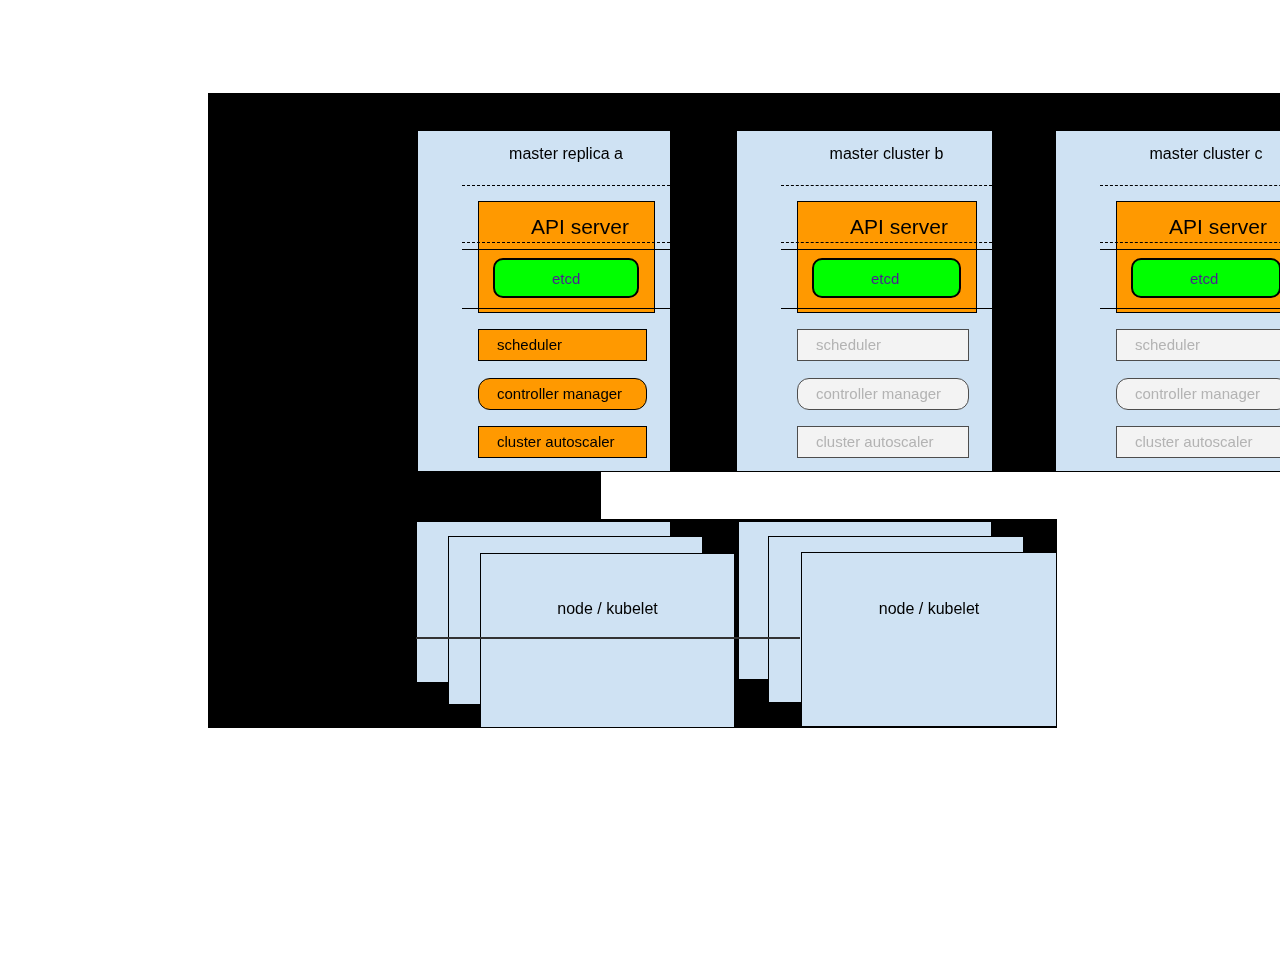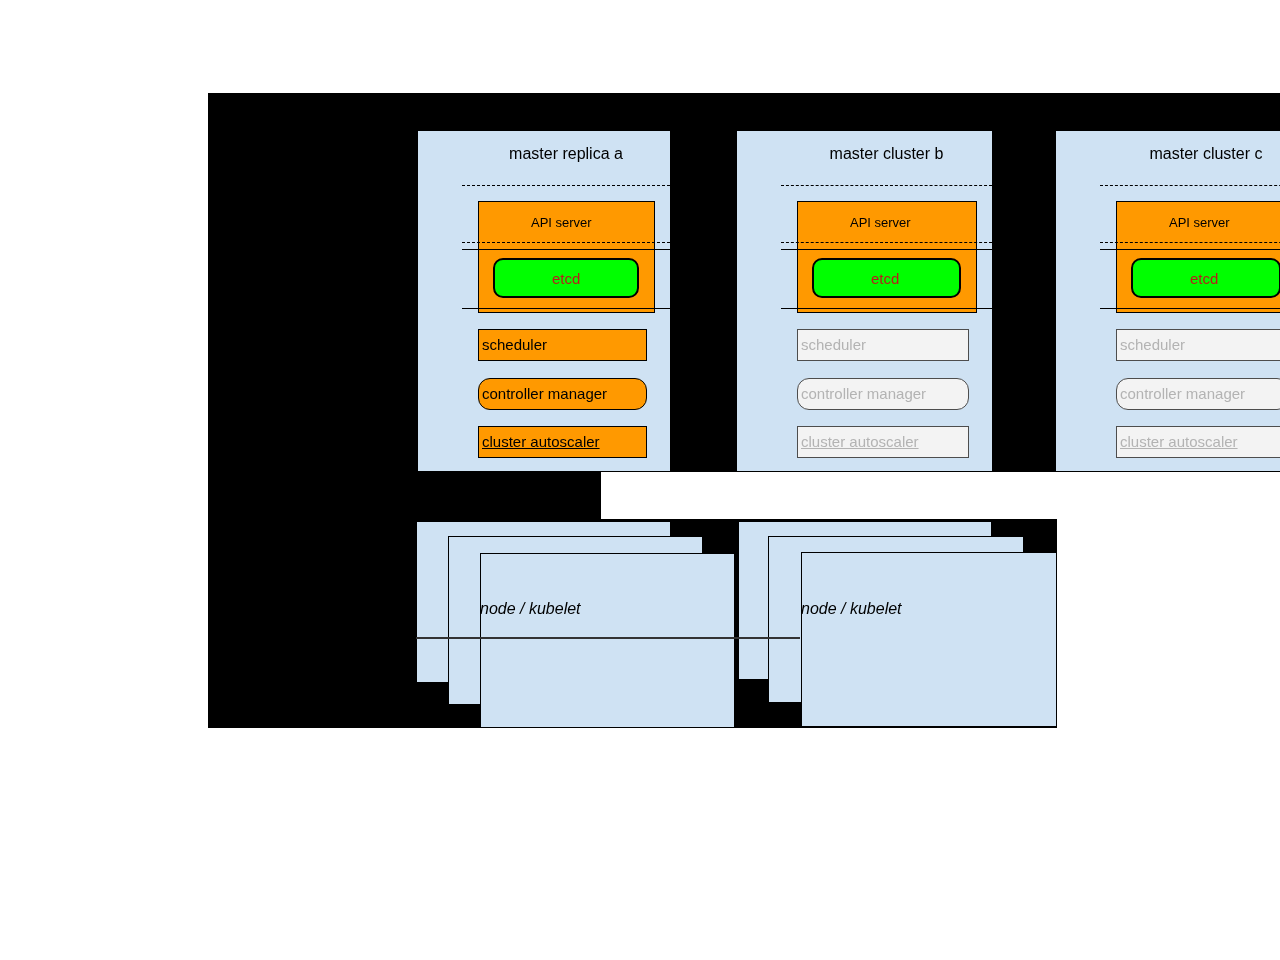--- a/index.html
+++ b/index.html
@@ -20,39 +20,39 @@
   .master-b{left:648px;width:257px;}
   .master-c{left:967px;width:258px;}
   .m-title{position:absolute;top:14px;left:0;right:0;text-align:center;font-size:16px;color:#000;}
   .dash{position:absolute;left:0;right:0;height:0;border-top:1px dashed #000;z-index:3;}
   .d1{top:54px;}
   .d2{top:111px;}
   .solid{position:absolute;left:0;right:0;height:0;border-top:1px solid #000;z-index:3;}
   .s1{top:118px;}
   .s2{top:177px;}
   .api-box{position:absolute;left:16px;right:15px;top:70px;height:112px;background:#ff9900;border:1px solid #000;z-index:2;}
-  .api-label{position:absolute;top:13px;left:8px;font-size:13px;color:#000;}
+  .api-label{position:absolute;top:13px;left:8px;font-size:21px;color:#000;}
   .etcd{position:absolute;left:31px;right:31px;top:127px;height:40px;background:#00ff00;
         border:2px solid #000;border-radius:10px;z-index:4;
-        display:flex;align-items:center;padding-left:13px;font-size:15px;color:#b91c1c;}
+        display:flex;align-items:center;padding-left:13px;font-size:15px;color:#4c1d95;}
   .comp{position:absolute;left:16px;right:23px;height:32px;font-size:15px;line-height:30px;
-        padding-left:3px;overflow:hidden;white-space:nowrap;}
-  .c1{top:198px;} .c2{top:247px;border-radius:12px;} .c3{top:295px;text-decoration:underline;}
+        padding-left:18px;overflow:hidden;white-space:nowrap;}
+  .c1{top:198px;} .c2{top:247px;border-radius:12px;} .c3{top:295px;}
   .comp.active{background:#ff9900;border:1px solid #000;color:#000;}
   .comp.inactive{background:#f3f3f3;border:1px solid #4d4d4d;color:#b3b3b3;}
 
   
   .node-box{position:absolute;background:#cfe2f3;border:1px solid #000;}
   .n1-back {left:328px;top:521px;width:255px;height:162px;z-index:1;}
   .n1-mid  {left:360px;top:536px;width:255px;height:169px;z-index:2;}
   .n1-front{left:392px;top:553px;width:255px;height:175px;z-index:3;}
   .n2-back {left:650px;top:521px;width:254px;height:159px;z-index:1;}
   .n2-mid  {left:680px;top:536px;width:256px;height:167px;z-index:2;}
   .n2-front{left:713px;top:552px;width:256px;height:175px;z-index:3;}
-  .node-label{position:absolute;font-size:16px;color:#000;z-index:5;font-style:italic;}
+  .node-label{position:absolute;text-align:center;font-size:16px;color:#000;z-index:5;}
   .nl1{left:392px;top:600px;width:255px;}
   .nl2{left:713px;top:600px;width:256px;}
   .node-divider{position:absolute;left:328px;top:637px;width:384px;height:2px;background:#333;z-index:4;}
 </style>
 </head>
 <body>
 
 <div class="stage">
 
   <div class="bg bg-top"></div>

